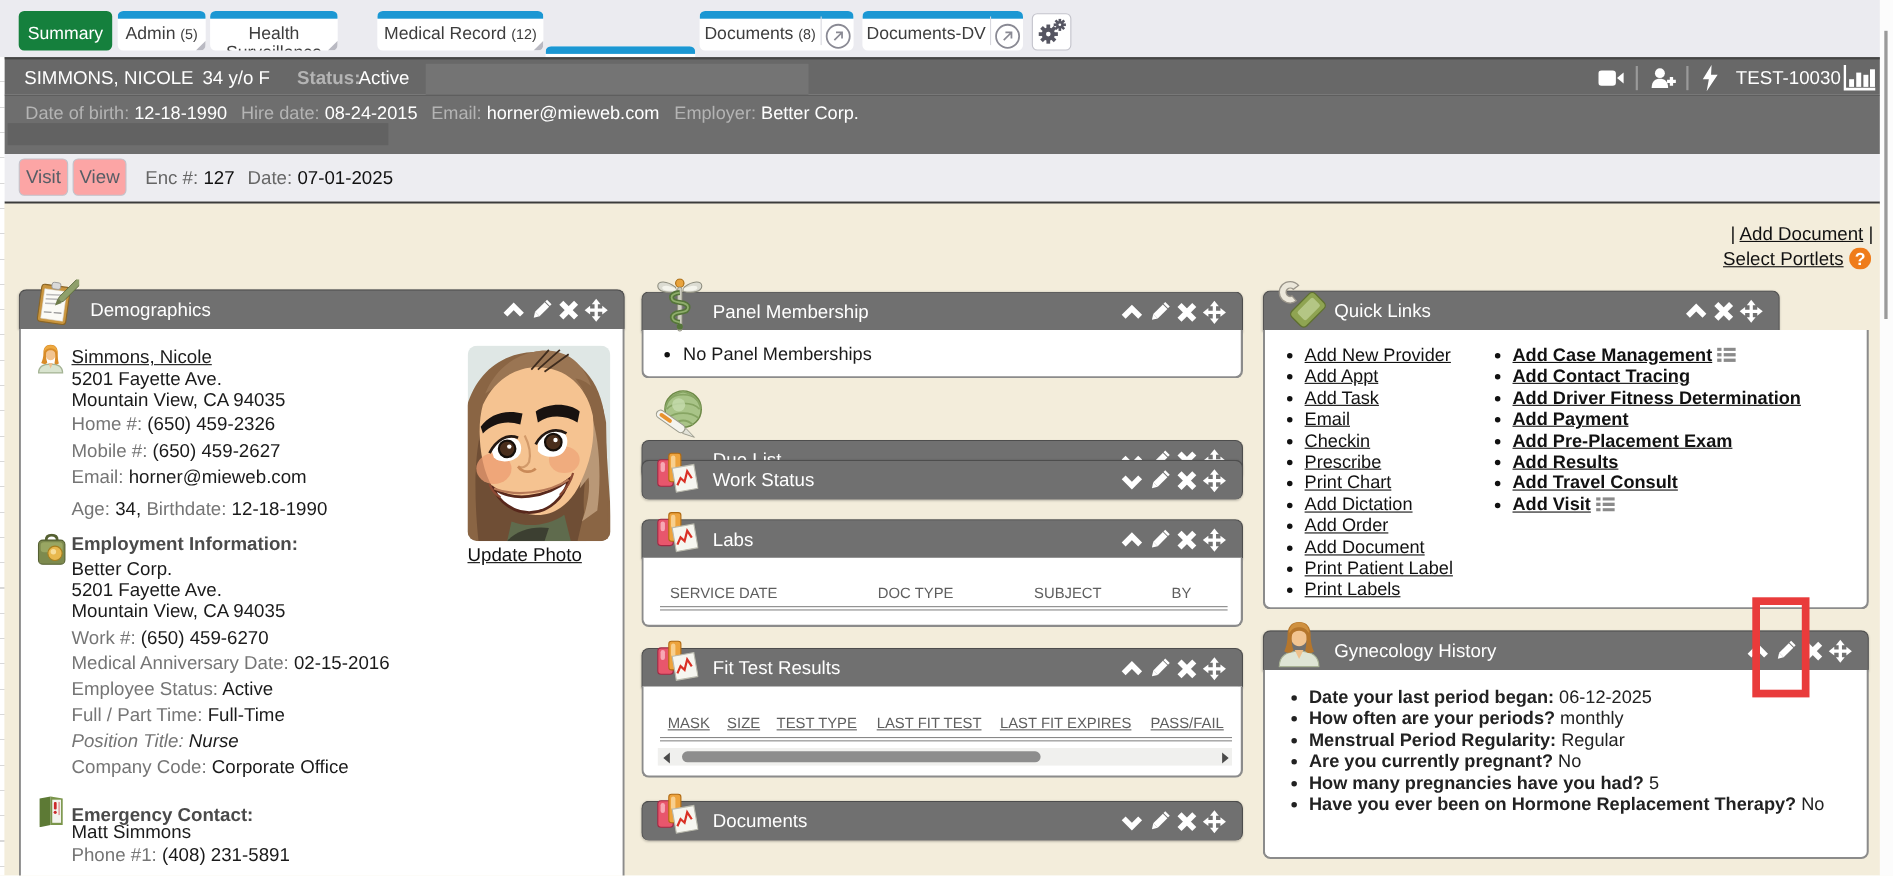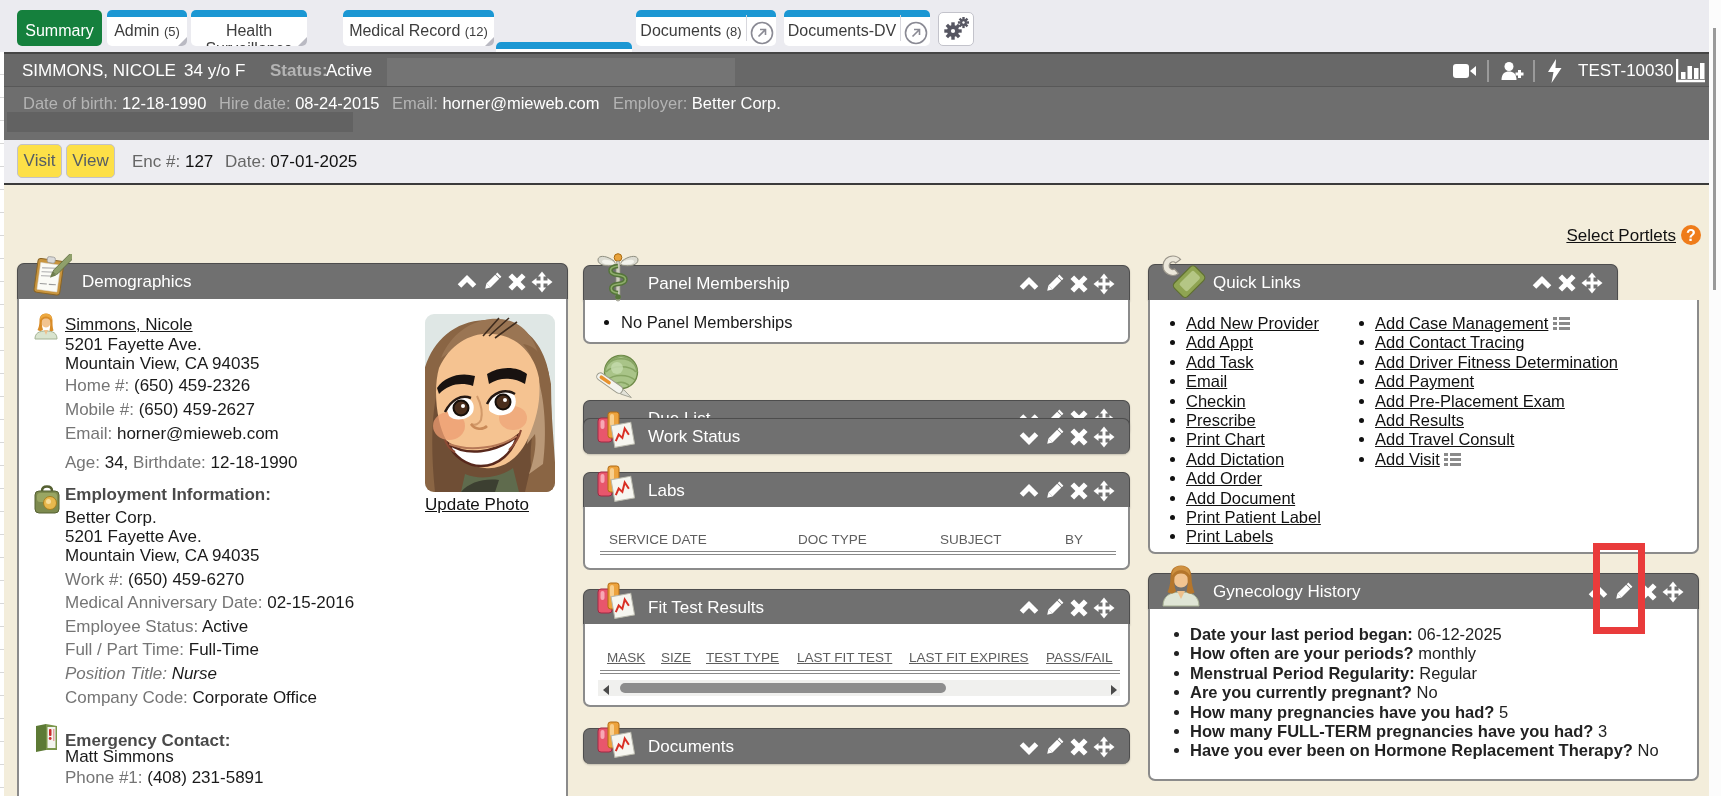--- a/index.html
+++ b/index.html
@@ -24,21 +24,21 @@
   #banner2 { left:4px; top:86px; width:1705px; height:54px; background:#6e6e6e; border-top:1.5px solid #585858; }
   #bannerborder { left:4px; top:183px; width:1705px; height:2.5px; background:#3b3b3b; }
   .b-lite { position:absolute; left:383px; top:4px; width:348px; height:28px; background:#747474; }
   .b-dark { position:absolute; left:3px; top:24.5px; width:346px; height:20px; background:#626262; }
   .btxt { position:absolute; white-space:nowrap; color:#fff; }
   .blbl { color:#b4b4b4; }
 
   
   #visitrow { left:4px; top:140px; width:1705px; height:43px; background:#ededf1; }
   .vbtn { position:absolute; height:34px; border:1px solid #c2c2ca; border-radius:5px;
-          background:#fde047; color:#555d65; font-size:17px; text-align:center; line-height:32px; }
+          background:#fca5a5; color:#555d65; font-size:17px; text-align:center; line-height:32px; }
 
   
   #content { left:0; top:185px; width:1709px; height:611px; background:#f3eddb; }
   #leftruler { left:0; top:52px; width:4px; height:744px;
     background:repeating-linear-gradient(#fff 0, #fff 22px, #d8d8d8 22px, #d8d8d8 23px); }
   #rightstrip { left:1709px; top:0; width:12px; height:796px; background:#fcfcfc; }
   #scrollthumb { left:1713px; top:28px; width:3px; height:262px; background:#9a9a9a; }
 
   a, .link { color:#111; text-decoration:underline; }
 
@@ -248,20 +248,21 @@
     <div class="vbtn" style="left:62px; width:49px; top:4px;">View</div>
     <div class="abs" style="left:128px; top:12px; font-size:17px; color:#666;">Enc #: <span style="color:#111">127</span></div>
     <div class="abs" style="left:221px; top:12px; font-size:17px; color:#666;">Date: <span style="color:#111">07-01-2025</span></div>
   </div>
 
   <div id="content" class="abs"></div>
   <div id="leftruler" class="abs"></div>
   <div id="rightstrip" class="abs"></div>
   <div id="scrollthumb" class="abs"></div>
 
+  <div class="abs" style="left:0; top:203px; width:1703px; text-align:right; font-size:17px; color:#111;">| <span class="link">Add Document</span> |</div>
   <div class="abs" style="left:0; top:226px; width:1676px; text-align:right; font-size:17px; color:#111;"><span class="link">Select Portlets</span></div>
   <div class="abs" style="left:1681px; top:225px;"><svg width="20" height="20" viewBox="0 0 20 20">
         <circle cx="10" cy="10" r="10" fill="#ef7c1a"></circle>
         <text x="10" y="15.5" font-size="16" font-weight="bold" fill="#fff" text-anchor="middle" font-family="Liberation Sans">?</text>
       </svg></div>
 
   <div class="phead abs" style="left:17px; top:263px; width:551px;">
     <div class="ptitle">Demographics</div>
     <div class="picons"><svg width="22" height="22">
           <use href="#chevup"></use>
@@ -531,21 +532,21 @@
     <li><span class="link">Email</span></li>
     <li><span class="link">Checkin</span></li>
     <li><span class="link">Prescribe</span></li>
     <li><span class="link">Print Chart</span></li>
     <li><span class="link">Add Dictation</span></li>
     <li><span class="link">Add Order</span></li>
     <li><span class="link">Add Document</span></li>
     <li><span class="link">Print Patient Label</span></li>
     <li><span class="link">Print Labels</span></li>
   </ul>
-  <ul class="abs qlinks" style="left:1353px; top:314px;">
+  <ul class="abs qlinks" style="left:1353px; top:314px;font-weight:bold;">
     <li><span class="link">Add Case Management</span> <svg width="17" height="13" style="vertical-align:-1px">
           <use href="#listicon"></use>
         </svg></li>
     <li><span class="link">Add Contact Tracing</span></li>
     <li><span class="link">Add Driver Fitness Determination</span></li>
     <li><span class="link">Add Payment</span></li>
     <li><span class="link">Add Pre-Placement Exam</span></li>
     <li><span class="link">Add Results</span></li>
     <li><span class="link">Add Travel Consult</span></li>
     <li><span class="link">Add Visit</span> <svg width="17" height="13" style="vertical-align:-1px">
@@ -572,19 +573,18 @@
     <path d="M14 13 C14 7 17 4.5 22 4.5 C27 4.5 30 7 30 13 C30 20 27 24.5 22 24.5 C17 24.5 14 20 14 13 Z" fill="#f2c491"></path>
     <path d="M22 2.5 C14.5 2.5 11.5 7.5 11.5 14 C11.5 21 10 26 8.5 29 C12 31.5 15.5 30.5 17 28 C15.2 23.5 15 17.5 15.6 14 C17 11.5 19 10.5 22 10.5 C25 10.5 27 11.5 28.4 14 C29 17.5 28.8 24 27.5 28.5 C29 31 32.5 31.5 35.5 29.5 C34 26 32.5 21 32.5 14 C32.5 7.5 29.5 2.5 22 2.5 Z" fill="#b5762c"></path>
     <path d="M22 3 C16 3 13 7 13 12.5 C16 8 19 7.2 22 7.2 C25 7.2 28 8 31 12.5 C31 7 28 3 22 3 Z" fill="#cf9140"></path>
   </svg></div>
   <ul class="abs gyn" style="left:1168px; top:625px;">
     <li><span class="b">Date your last period began:</span> 06-12-2025</li>
     <li><span class="b">How often are your periods?</span> monthly</li>
     <li><span class="b">Menstrual Period Regularity:</span> Regular</li>
     <li><span class="b">Are you currently pregnant?</span> No</li>
     <li><span class="b">How many pregnancies have you had?</span> 5</li>
-    <li><span class="b">How many FULL-TERM pregnancies have you had?</span> 3</li>
     <li><span class="b">Have you ever been on Hormone Replacement Therapy?</span> No</li>
   </ul>
 
   <div class="redbox"></div>
 
 </div>
 
 </body></html>

